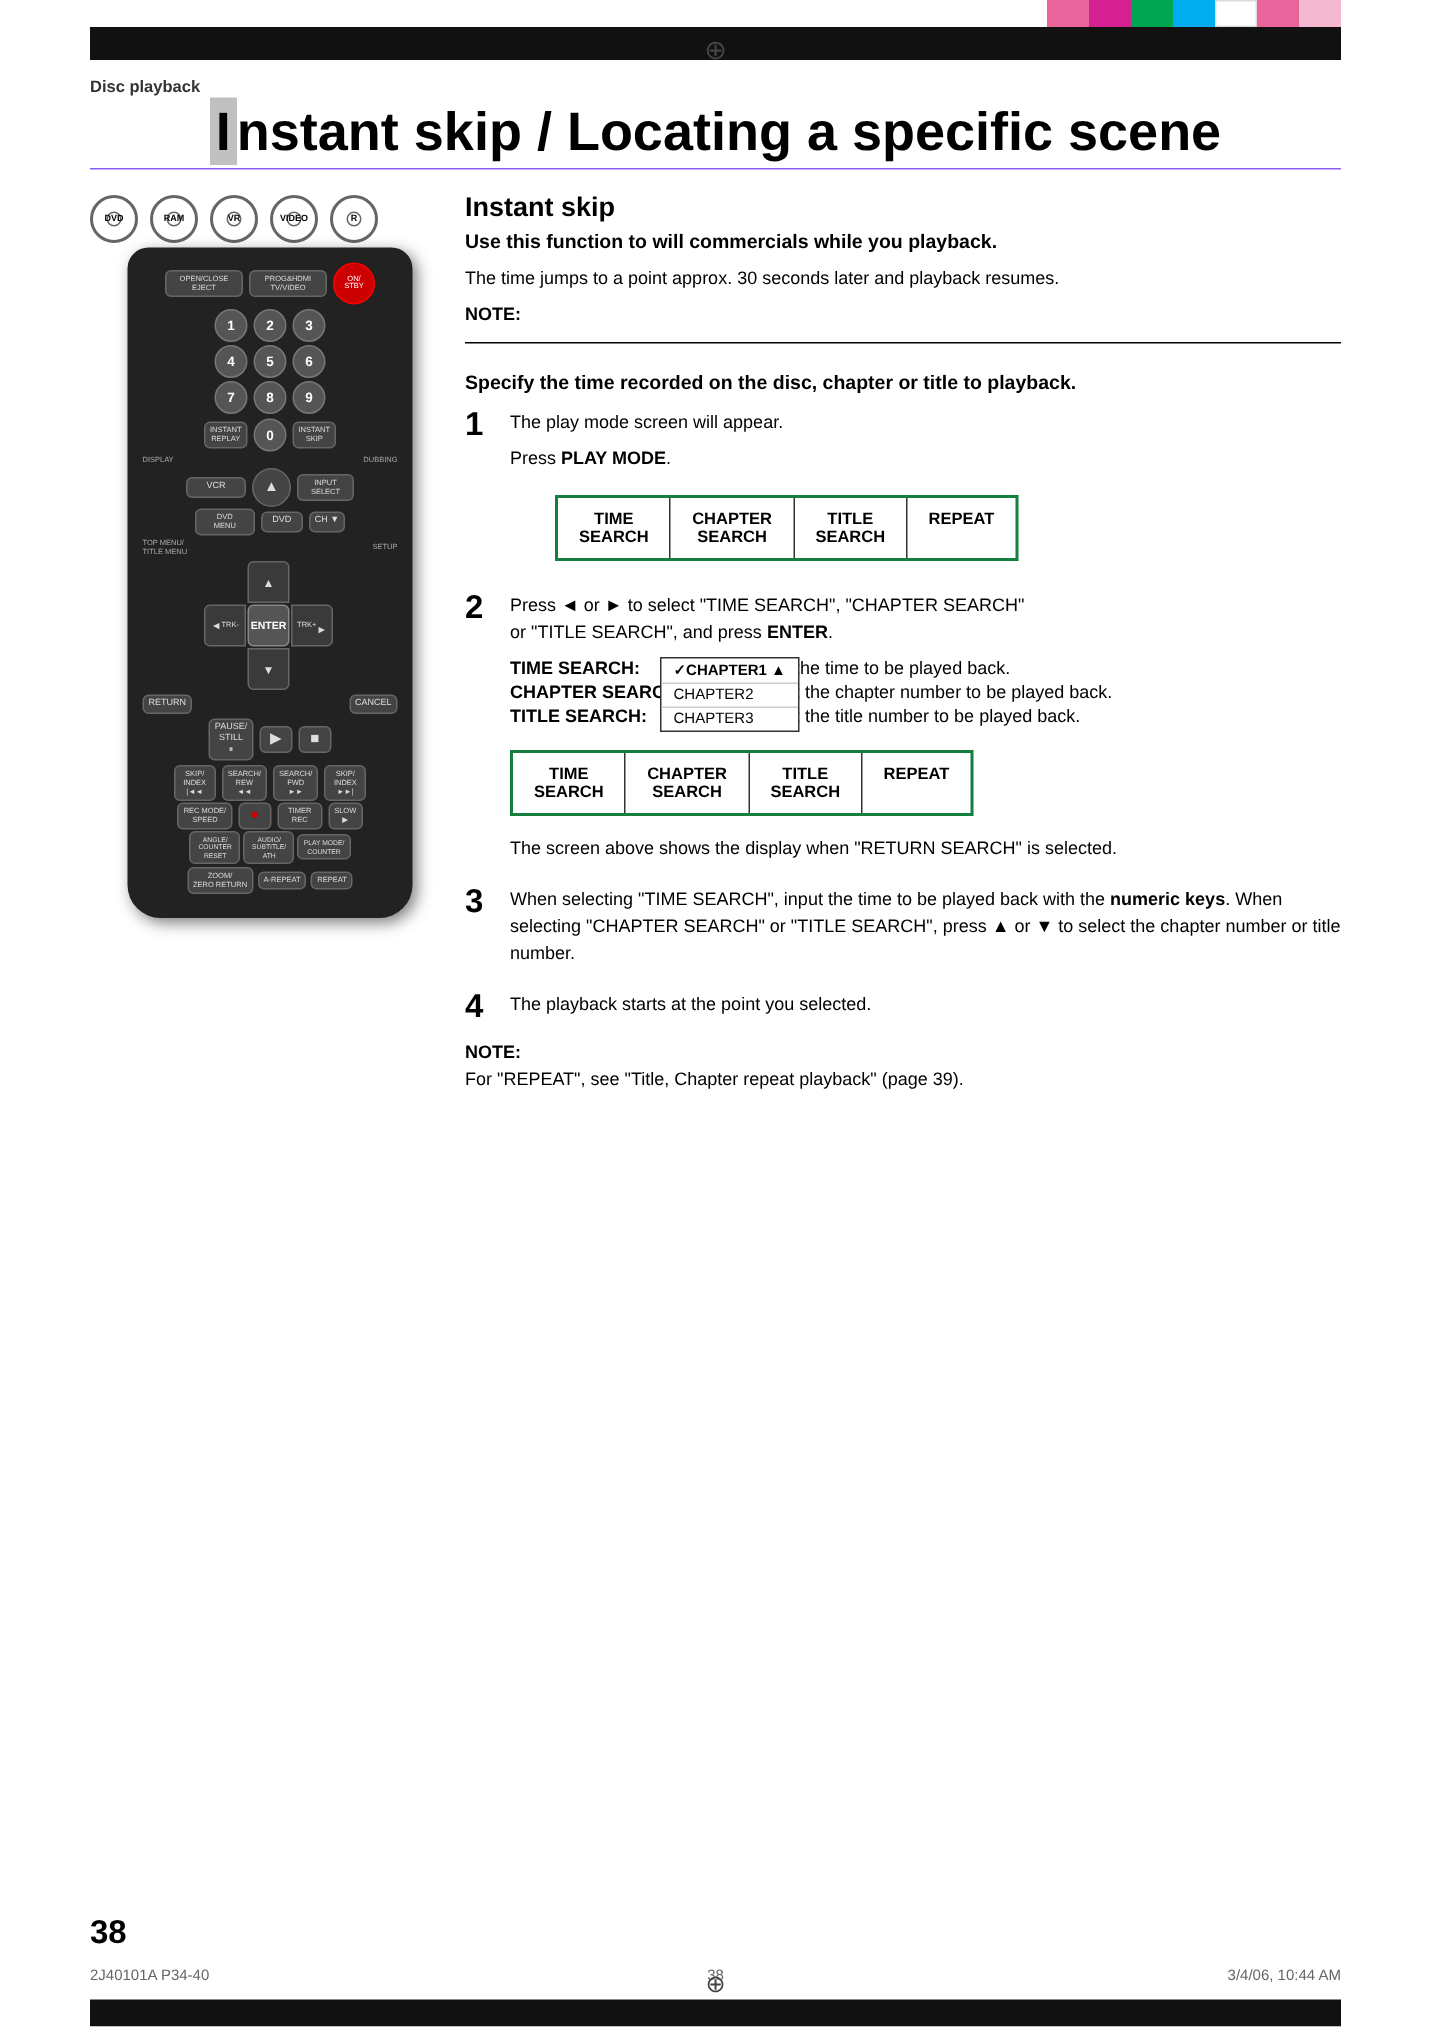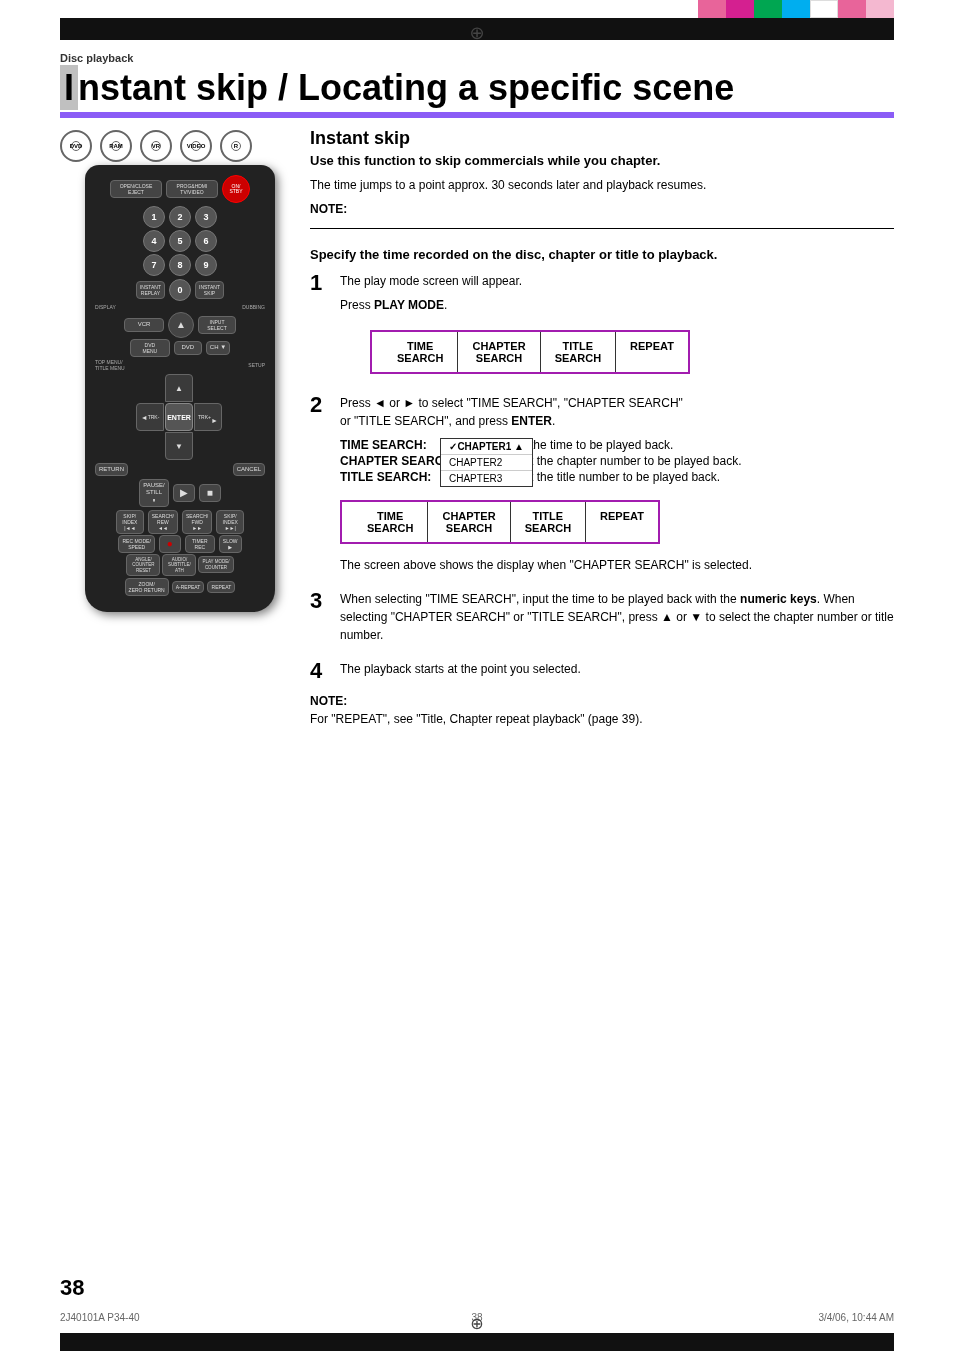--- a/index.html
+++ b/index.html
@@ -72,23 +72,24 @@
 
     
     .main-title {
       position: absolute;
       top: 68px;
       left: 60px;
       right: 60px;
       font-size: 36px;
       font-weight: bold;
       color: #000;
-      border-bottom: 6px solid #8b5cf6;
+      border-bottom: 1px solid #8b5cf6;
       padding-bottom: 4px;
       line-height: 1.1;
+      text-align: center;
     }
     .main-title .title-highlight {
       background: #c0c0c0;
       padding: 2px 4px;
     }
 
     
     .disc-icons {
       position: absolute;
       top: 128px;
@@ -238,24 +239,23 @@
       color: #000;
       min-width: 20px;
       line-height: 1;
     }
     .step-content {
       flex: 1;
     }
 
     
     .search-screen {
-      border: 2px solid #a21caf;
+      border: 2px solid #15803d;
       display: inline-flex;
       margin: 10px 0 10px 30px;
-      padding-left: 11px;
     }
     .search-cell {
       border-right: 1px solid #333;
       padding: 8px 14px;
       text-align: center;
       font-size: 11px;
       font-weight: bold;
       min-width: 70px;
     }
     .search-cell:last-child { border-right: none; }
@@ -499,21 +499,21 @@
       <div class="remote-btn" style="font-size:5px; min-width:28px;">REPEAT</div>
     </div>
 
   </div>
 </div>
 
 <div class="content-area">
 
   <div>
     <div class="section-title">Instant skip</div>
-    <div class="section-subtitle">Use this function to skip commercials while you chapter.</div>
+    <div class="section-subtitle">Use this function to will commercials while you playback.</div>
     <div class="body-text">The time jumps to a point approx. 30 seconds later and playback resumes.</div>
     <div class="note-label">NOTE:</div>
   </div>
 
   <hr class="separator" style="margin: 12px 0;">
 
   <div class="locating-section">
     <div class="section-subtitle">Specify the time recorded on the disc, chapter or title to playback.</div>
 
     <div class="step">
@@ -590,21 +590,21 @@
               <span class="search-cell-top">TITLE</span>
               <span class="search-cell-bottom">SEARCH</span>
             </div>
             <div class="search-cell" style="border-right:none;">
               <span class="search-cell-top">REPEAT</span>
               <span class="search-cell-bottom">&nbsp;</span>
             </div>
           </div>
         </div>
 
-        <div class="body-text" style="margin-top:4px;">The screen above shows the display when "CHAPTER SEARCH" is selected.</div>
+        <div class="body-text" style="margin-top:4px;">The screen above shows the display when "RETURN SEARCH" is selected.</div>
       </div>
     </div>
 
     <div class="step">
       <div class="step-number">3</div>
       <div class="step-content">
         <div class="body-text">
           When selecting "TIME SEARCH", input the time to be played back with the <strong>numeric keys</strong>. When selecting "CHAPTER SEARCH" or "TITLE SEARCH", press ▲ or ▼ to select the chapter number or title number.
         </div>
       </div>

